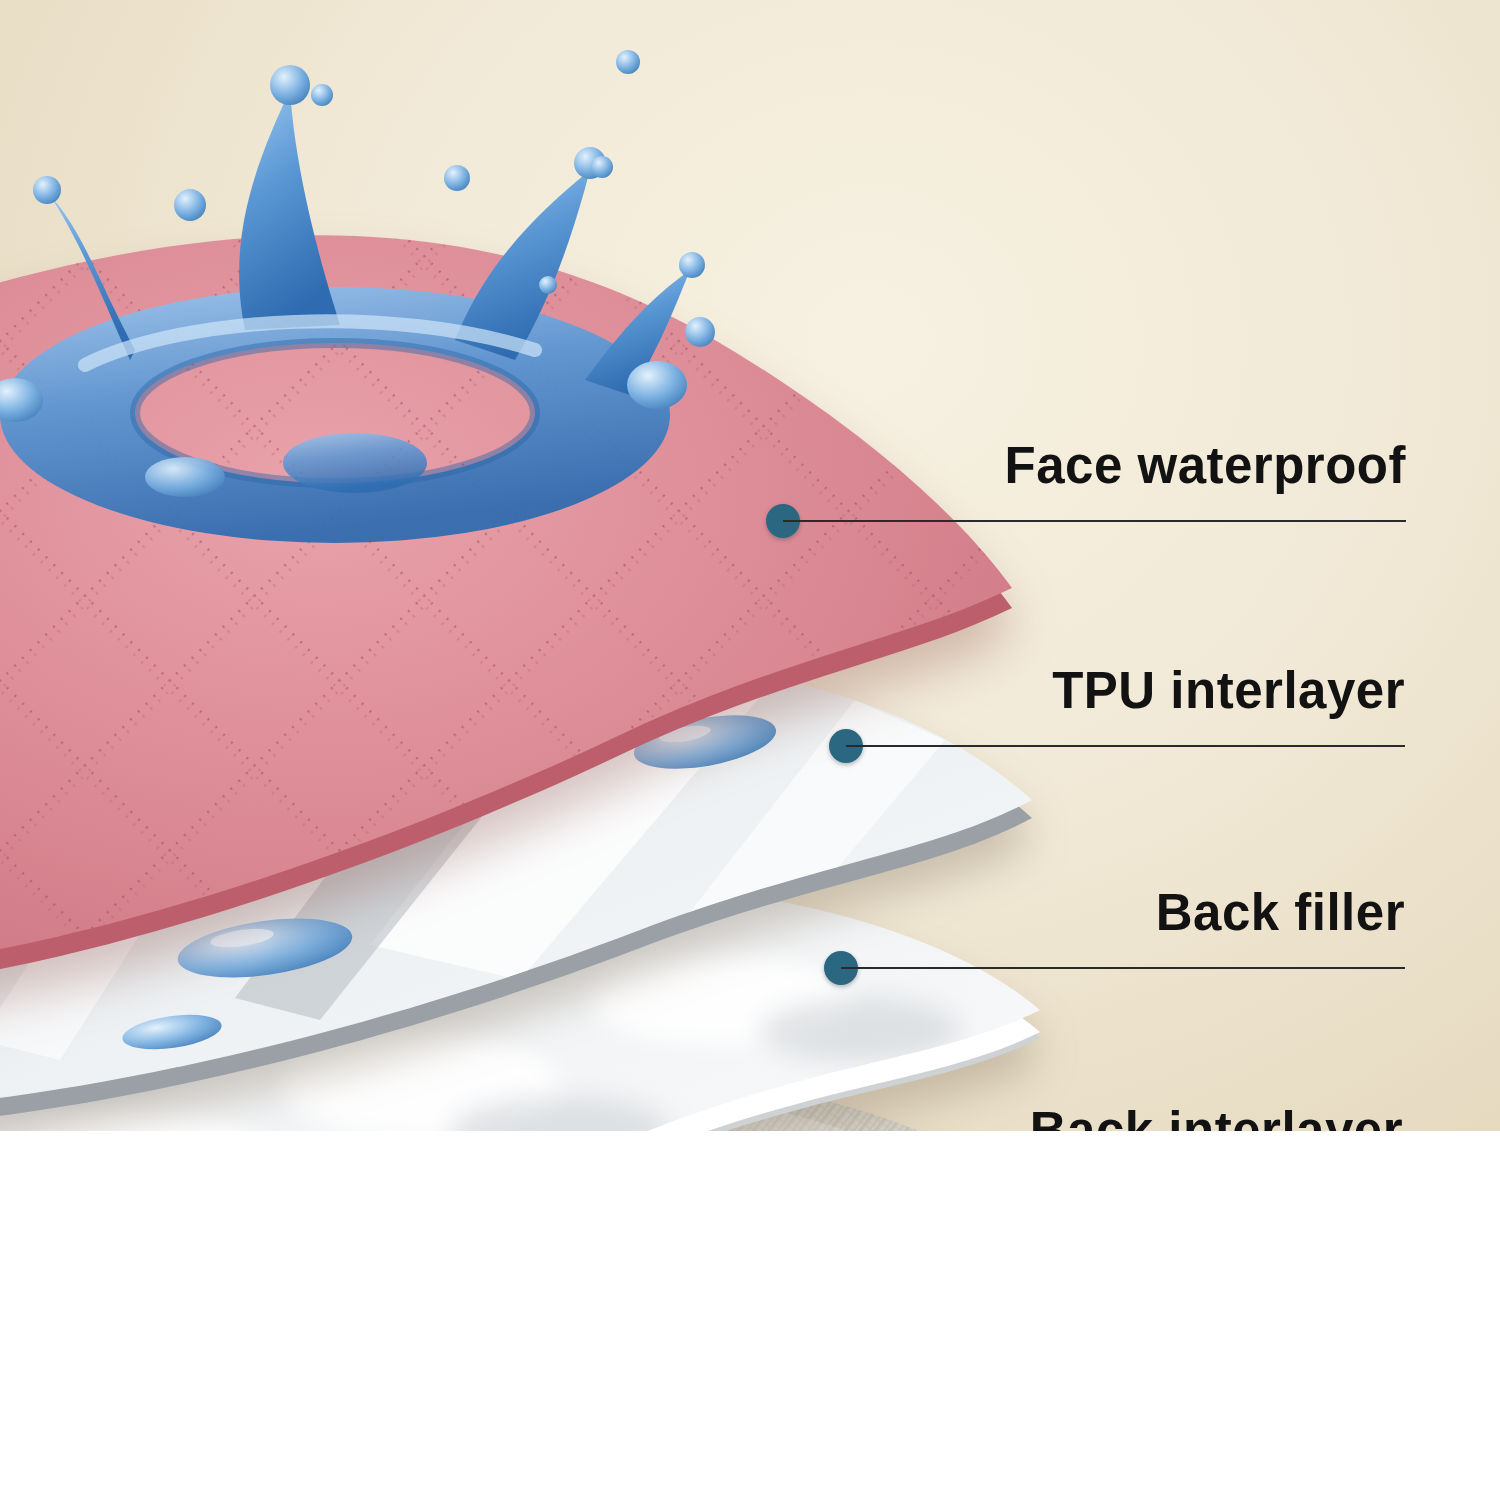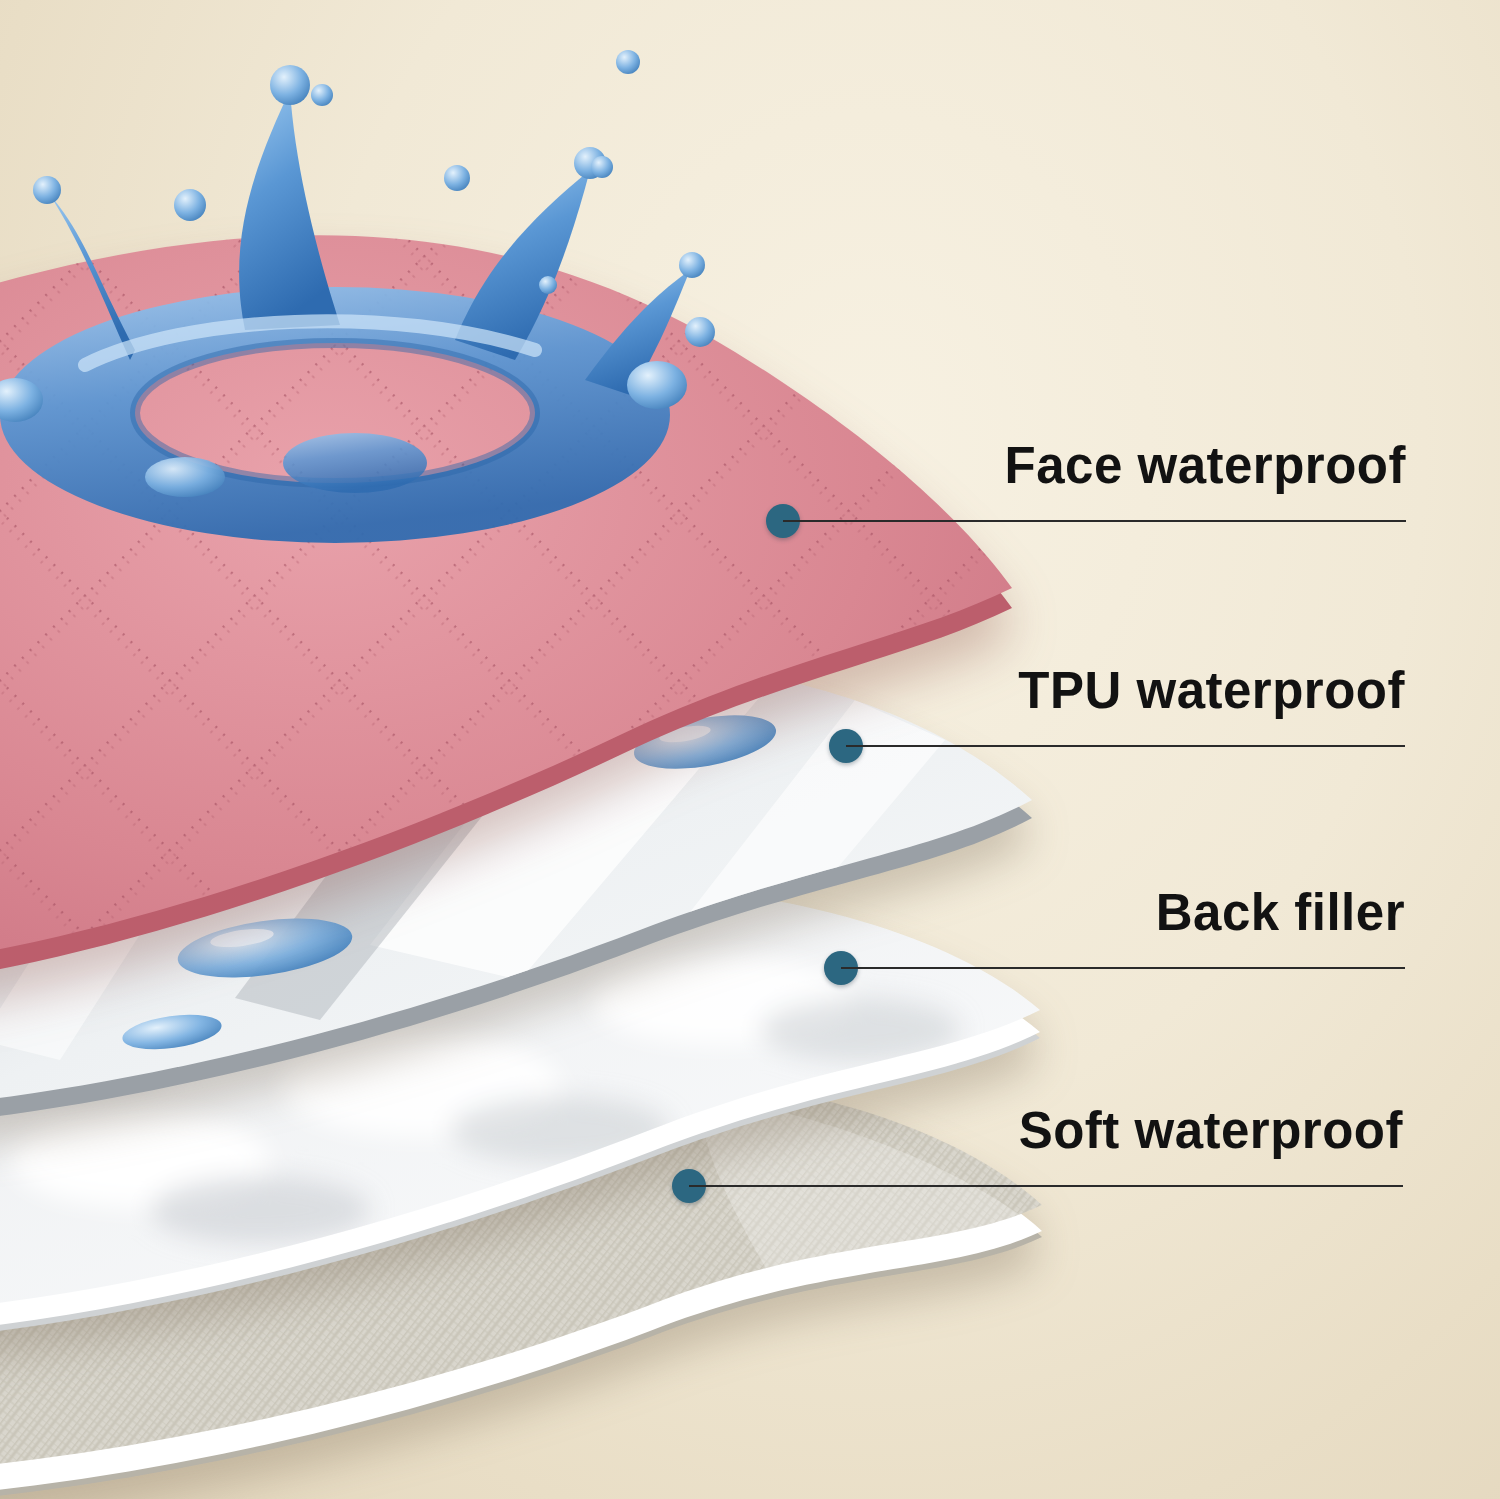--- a/index.html
+++ b/index.html
@@ -3,21 +3,21 @@
 <meta charset="utf-8">
 <style>
   html,body{margin:0;padding:0;}
   body{
     width:1500px;height:1499px;
     font-family:"Liberation Sans", sans-serif;
     overflow:hidden;
   }
   .stage{
     position:relative;
-    width:1500px;height:1499px;
+    width:1500px;height:1131px;
     background:
       radial-gradient(ellipse at 58% 30%, #f7f1e2 0%, #f1e9d6 45%, #e9decб 75%, #e3d7bd 100%),
       #efe7d4;
     background: radial-gradient(ellipse at 58% 30%, #f7f1e2 0%, #f1e9d6 45%, #e9dec6 75%, #e2d5bb 100%);
     overflow:hidden;
   }
   .layers-svg{position:absolute;left:0;top:0;width:1500px;height:1499px;display:block;}
   .g-shadow{filter:drop-shadow(0 26px 20px rgba(115,100,80,.30));}
   .g-shadow-pink{filter:drop-shadow(0 30px 24px rgba(140,80,70,.32));}
 
@@ -169,28 +169,28 @@
 
   <div class="callout" style="left:783px; top:521px; width:623px;">
     <span class="dot"></span>
     <span class="line"></span>
     <span class="label">Face waterproof</span>
   </div>
 
   <div class="callout" style="left:846px; top:746px; width:559px;">
     <span class="dot"></span>
     <span class="line"></span>
-    <span class="label">TPU waterproof</span>
+    <span class="label">TPU interlayer</span>
   </div>
 
   <div class="callout" style="left:841px; top:968px; width:564px;">
     <span class="dot"></span>
     <span class="line"></span>
     <span class="label">Back filler</span>
   </div>
 
   <div class="callout" style="left:689px; top:1186px; width:714px;">
     <span class="dot"></span>
     <span class="line"></span>
-    <span class="label">Soft waterproof</span>
+    <span class="label">Back interlayer</span>
   </div>
 
 </div>
 
 </body></html>

